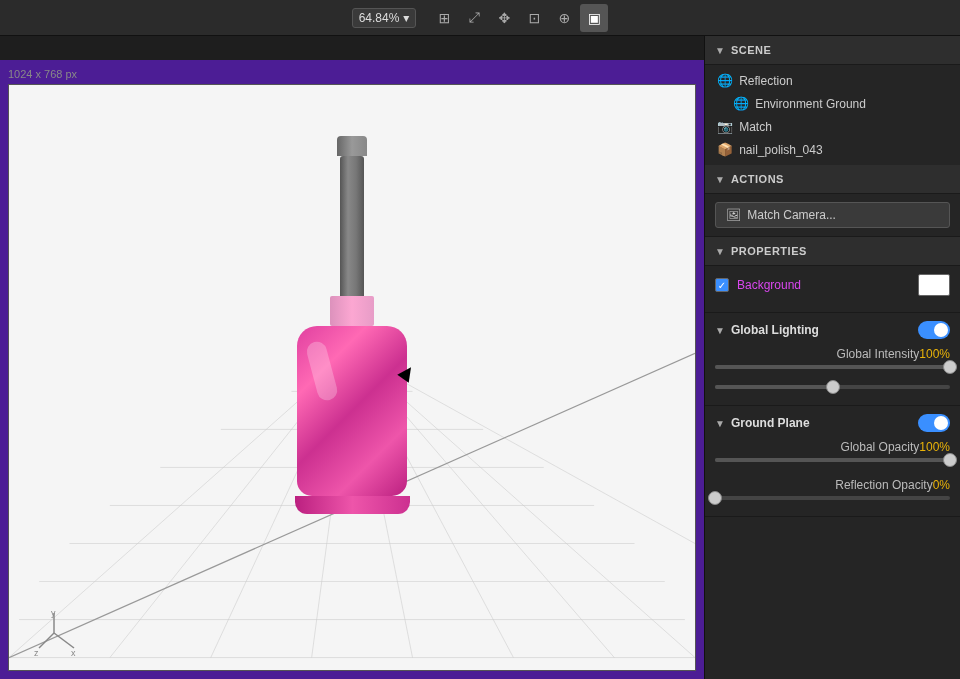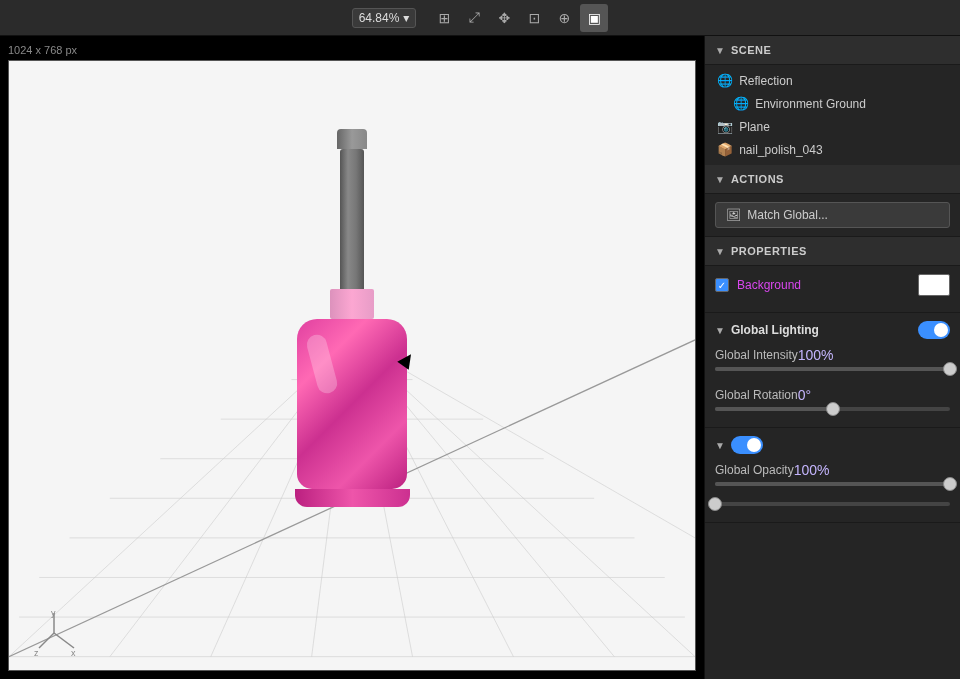--- a/index.html
+++ b/index.html
@@ -62,23 +62,24 @@
     
     .main-area {
       display: flex;
       flex: 1;
       overflow: hidden;
     }
 
     
     .viewport {
       flex: 1;
-      background: #000000;
+      background: #4c1d95;
       position: relative;
       overflow: hidden;
+      margin-top: 24px;
     }
     .viewport-info {
       position: absolute;
       top: 8px;
       left: 8px;
       color: #888;
       font-size: 11px;
     }
     .canvas-area {
       position: absolute;
@@ -340,30 +341,30 @@
       transition: right 0.2s;
     }
 
     
     .slider-container {
       padding: 0 10px 8px 10px;
     }
     .slider-row {
       display: flex;
       align-items: center;
-      justify-content: flex-start;
+      justify-content: flex-end;
       margin-bottom: 4px;
     }
     .slider-label {
       color: #bbb;
       font-size: 12px;
     }
     .slider-value {
-      color: #c4b5fd;
-      font-size: 14px;
+      color: #eab308;
+      font-size: 12px;
     }
     .slider-track {
       width: 100%;
       height: 4px;
       background: #444;
       border-radius: 2px;
       position: relative;
       margin-bottom: 8px;
     }
     .slider-fill {
@@ -474,36 +475,36 @@
       <div class="tree-item">
         <span class="tree-icon globe">🌐</span>
         <span>Reflection</span>
       </div>
       <div class="tree-item sub">
         <span class="tree-icon globe">🌐</span>
         <span>Environment Ground</span>
       </div>
       <div class="tree-item">
         <span class="tree-icon camera">📷</span>
-        <span>Plane</span>
+        <span>Match</span>
       </div>
       <div class="tree-item">
         <span class="tree-icon box">📦</span>
         <span>nail_polish_043</span>
       </div>
     </div>
 
     <div class="section-header">
       <span class="chevron">▼</span>
       <span class="title">ACTIONS</span>
     </div>
     <div class="actions-section">
       <button class="match-image-btn">
         <span>🖼</span>
-        <span>Match Global...</span>
+        <span>Match Camera...</span>
       </button>
     </div>
 
     <div class="section-header">
       <span class="chevron">▼</span>
       <span class="title">PROPERTIES</span>
     </div>
     <div class="properties-section">
       <div class="prop-row">
         <div class="checkbox-custom">✓</div>
@@ -525,51 +526,52 @@
             <span class="slider-label">Global Intensity</span>
             <span class="slider-value">100%</span>
           </div>
           <div class="slider-track">
             <div class="slider-fill" style="width:100%;"></div>
             <div class="slider-thumb" style="left: calc(100% - 7px);"></div>
           </div>
         </div>
 
         <div class="slider-container">
-          <div class="slider-row">
-            <span class="slider-label">Global Rotation</span>
-            <span class="slider-value">0°</span>
-          </div>
           <div class="slider-track">
             <div class="slider-fill" style="width:50%;"></div>
             <div class="slider-thumb" style="left: calc(50% - 7px);"></div>
           </div>
         </div>
       </div>
     </div>
 
     <div class="subsection">
       <div class="subsection-header">
         <span class="chevron" style="color:#aaa;font-size:10px;margin-right:6px;">▼</span>
+        <span class="subsection-title">Ground Plane</span>
         <div class="toggle-switch"></div>
       </div>
       <div class="subsection-content">
 
         <div class="slider-container">
           <div class="slider-row">
             <span class="slider-label">Global Opacity</span>
             <span class="slider-value">100%</span>
           </div>
           <div class="slider-track">
             <div class="slider-fill" style="width:100%;"></div>
             <div class="slider-thumb" style="left: calc(100% - 7px);"></div>
           </div>
         </div>
 
         <div class="slider-container">
+          <div class="slider-row">
+            <span class="slider-label">Reflection Opacity</span>
+            <span class="slider-value">0%</span>
+          </div>
           <div class="slider-track">
             <div class="slider-fill" style="width:0%;"></div>
             <div class="slider-thumb" style="left: -7px;"></div>
           </div>
         </div>
       </div>
     </div>
 
   </div>
 

